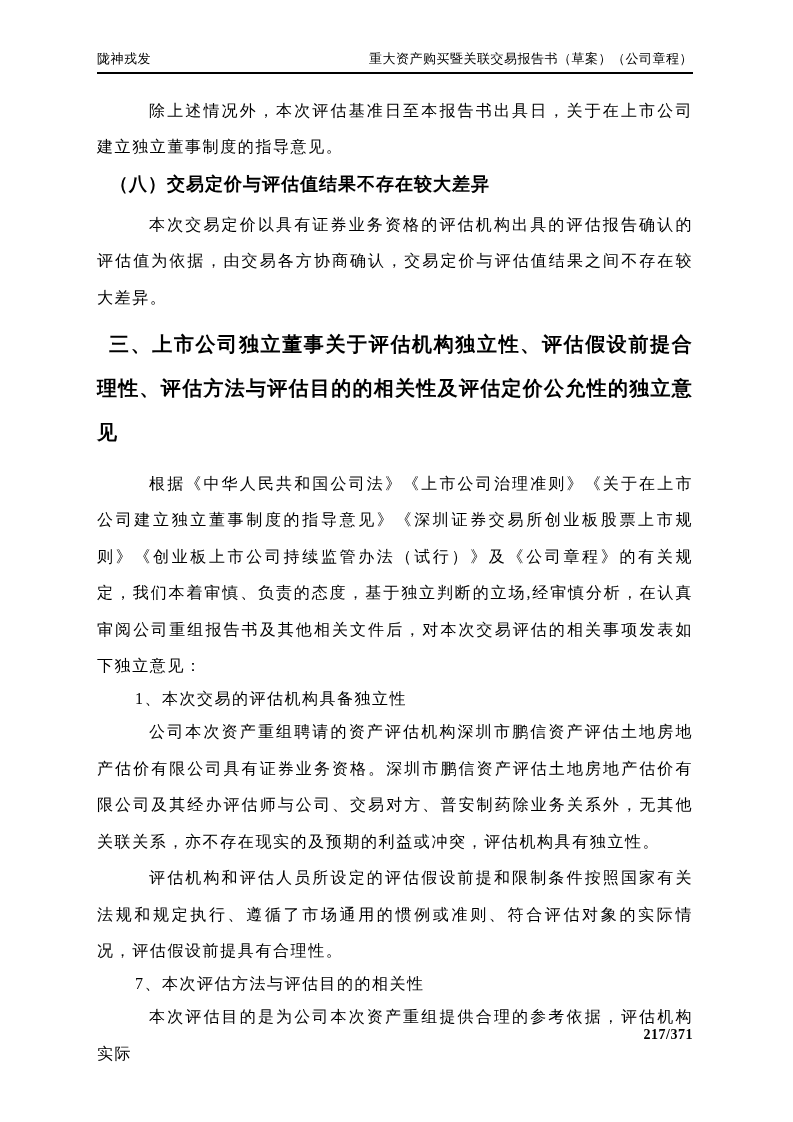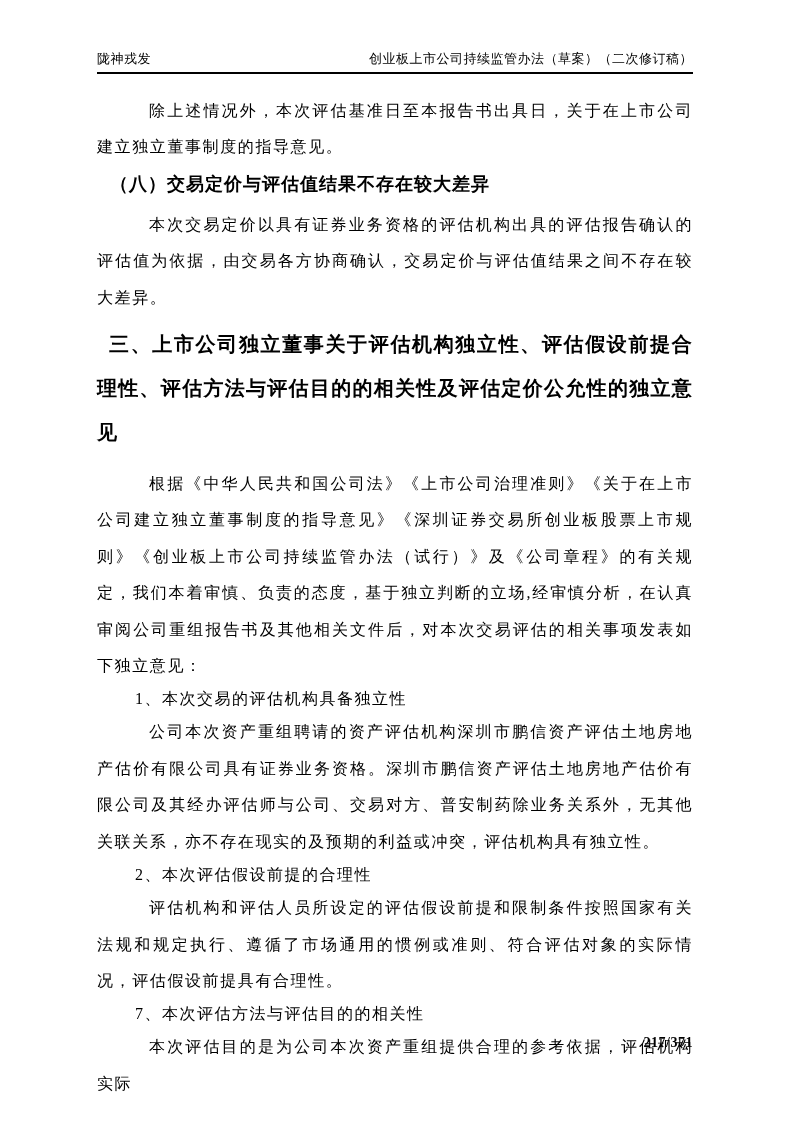--- a/index.html
+++ b/index.html
@@ -73,50 +73,48 @@
     margin-top: 6px;
   }
   .mt10 { margin-top: 10px; }
   .mt12 { margin-top: 12px; }
   .footer {
     position: absolute;
     right: 100px; top: 1027px;
     font-size: 14px;
     font-weight: bold;
     letter-spacing: 0.5px;
-    margin-top: 8px;
   }
 </style>
 </head>
 <body>
 
 <div class="page">
 
   <div class="header">
     <span>陇神戎发</span>
-    <span>创业板上市公司持续监管办法（草案）（二次修订稿）</span>
+    <span>重大资产购买暨关联交易报告书（草案）（公司章程）</span>
   </div>
 
   <div class="content">
 
     <p class="para">除上述情况外，本次评估基准日至本报告书出具日，关于在上市公司建立独立董事制度的指导意见。</p>
 
     <div class="h-sec">（八）交易定价与评估值结果不存在较大差异</div>
 
     <p class="para mt10">本次交易定价以具有证券业务资格的评估机构出具的评估报告确认的评估值为依据，由交易各方协商确认，交易定价与评估值结果之间不存在较大差异。</p>
 
     <div class="h-main">三、上市公司独立董事关于评估机构独立性、评估假设前提合理性、评估方法与评估目的的相关性及评估定价公允性的独立意见</div>
 
 
     <p class="para mt12">根据《中华人民共和国公司法》《上市公司治理准则》《关于在上市公司建立独立董事制度的指导意见》《深圳证券交易所创业板股票上市规则》《创业板上市公司持续监管办法（试行）》及《公司章程》的有关规定，我们本着审慎、负责的态度，基于独立判断的立场,经审慎分析，在认真审阅公司重组报告书及其他相关文件后，对本次交易评估的相关事项发表如下独立意见：</p>
 
     <div class="num-title">1、本次交易的评估机构具备独立性</div>
     <p class="para">公司本次资产重组聘请的资产评估机构深圳市鹏信资产评估土地房地产估价有限公司具有证券业务资格。深圳市鹏信资产评估土地房地产估价有限公司及其经办评估师与公司、交易对方、普安制药除业务关系外，无其他关联关系，亦不存在现实的及预期的利益或冲突，评估机构具有独立性。</p>
 
-    <div class="num-title">2、本次评估假设前提的合理性</div>
     <p class="para">评估机构和评估人员所设定的评估假设前提和限制条件按照国家有关法规和规定执行、遵循了市场通用的惯例或准则、符合评估对象的实际情况，评估假设前提具有合理性。</p>
 
     <div class="num-title">7、本次评估方法与评估目的的相关性</div>
     <p class="para">本次评估目的是为公司本次资产重组提供合理的参考依据，评估机构实际</p>
 
   </div>
 
   <div class="footer">217/371</div>
 
 </div>

